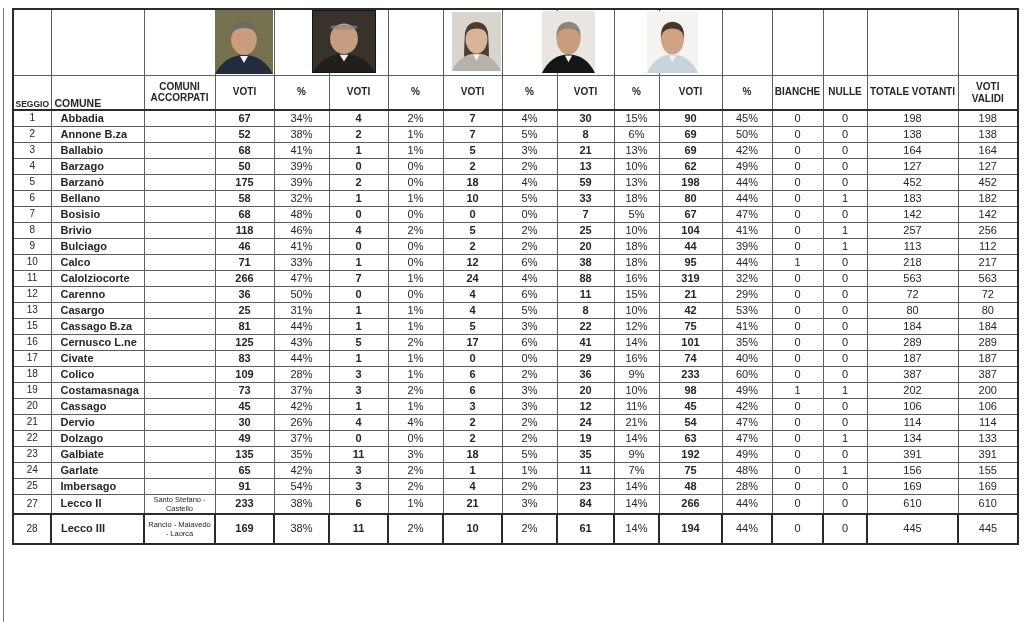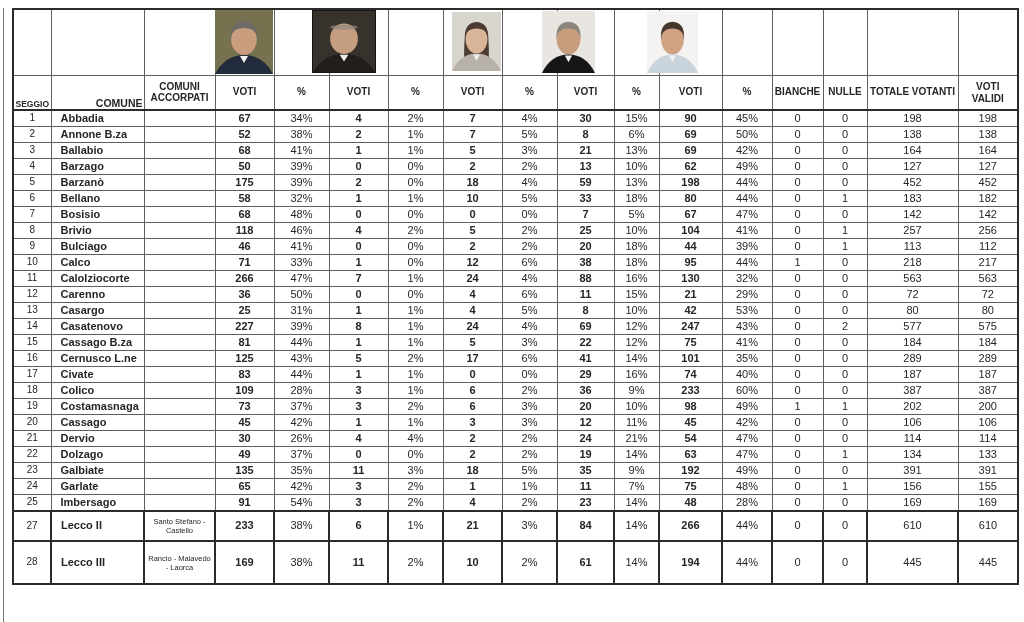--- a/index.html
+++ b/index.html
@@ -9,21 +9,21 @@
   }
   .stage{position:relative;width:1024px;height:622px;background:#fff;}
   .edge-sliver{position:absolute;left:3px;top:8px;width:1px;height:614px;background:#7a7a7a;}
   .twrap{position:absolute;left:12px;top:8px;}
   table{border-collapse:collapse;table-layout:fixed;border:2px solid #2b2b2b;}
   td{border:1px solid #5e5e5e;padding:0 1px;text-align:center;vertical-align:middle;
      overflow:hidden;white-space:nowrap;font-size:11px;line-height:1.05;}
   tr.photo-row td{height:65px;}
   tr.label-row td{height:33px;font-weight:bold;font-size:10px;white-space:normal;border-bottom-width:2px;border-bottom-color:#2b2b2b;}
   tr.label-row td.h-seggio{font-size:8.5px;vertical-align:bottom;padding:0;}
-  tr.label-row td.h-comune{text-align:right;vertical-align:bottom;padding-left:3px;font-size:10.5px;}
+  tr.label-row td.h-comune{text-align:left;vertical-align:bottom;padding-left:3px;font-size:10.5px;}
   tr.label-row td.h-validi{line-height:1.15;}
   tbody td{height:15px;}
   td.c-seggio{font-size:10px;}
   td.c-comune{text-align:left;font-weight:bold;padding-left:9px;}
   td.c-acc{font-size:7.5px;line-height:1.2;white-space:normal;}
   td.c-voti{font-weight:bold;}
   tbody tr:nth-child(26) td{height:28px;border-width:2px;border-color:#2b2b2b;}
   tbody tr:nth-child(27) td{height:41px;border-width:2px;border-color:#2b2b2b;}
   tbody tr:nth-child(28) td{height:38px;border-width:2px;border-color:#2b2b2b;}
   .photo{position:absolute;z-index:3;}
@@ -297,21 +297,21 @@
             <td class="c-comune">Calolziocorte</td>
             <td class="c-acc"></td>
             <td class="c-voti">266</td>
             <td class="c-pct">47%</td>
             <td class="c-voti">7</td>
             <td class="c-pct">1%</td>
             <td class="c-voti">24</td>
             <td class="c-pct">4%</td>
             <td class="c-voti">88</td>
             <td class="c-pct">16%</td>
-            <td class="c-voti">130</td>
+            <td class="c-voti">319</td>
             <td class="c-pct">32%</td>
             <td class="c-sum">0</td>
             <td class="c-sum">0</td>
             <td class="c-sum">563</td>
             <td class="c-sum">563</td>
           </tr>
           <tr>
             <td class="c-seggio">12</td>
             <td class="c-comune">Carenno</td>
             <td class="c-acc"></td>
@@ -341,39 +341,20 @@
             <td class="c-voti">4</td>
             <td class="c-pct">5%</td>
             <td class="c-voti">8</td>
             <td class="c-pct">10%</td>
             <td class="c-voti">42</td>
             <td class="c-pct">53%</td>
             <td class="c-sum">0</td>
             <td class="c-sum">0</td>
             <td class="c-sum">80</td>
             <td class="c-sum">80</td>
-          </tr>
-          <tr>
-            <td class="c-seggio">14</td>
-            <td class="c-comune">Casatenovo</td>
-            <td class="c-acc"></td>
-            <td class="c-voti">227</td>
-            <td class="c-pct">39%</td>
-            <td class="c-voti">8</td>
-            <td class="c-pct">1%</td>
-            <td class="c-voti">24</td>
-            <td class="c-pct">4%</td>
-            <td class="c-voti">69</td>
-            <td class="c-pct">12%</td>
-            <td class="c-voti">247</td>
-            <td class="c-pct">43%</td>
-            <td class="c-sum">0</td>
-            <td class="c-sum">2</td>
-            <td class="c-sum">577</td>
-            <td class="c-sum">575</td>
           </tr>
           <tr>
             <td class="c-seggio">15</td>
             <td class="c-comune">Cassago B.za</td>
             <td class="c-acc"></td>
             <td class="c-voti">81</td>
             <td class="c-pct">44%</td>
             <td class="c-voti">1</td>
             <td class="c-pct">1%</td>
             <td class="c-voti">5</td>

